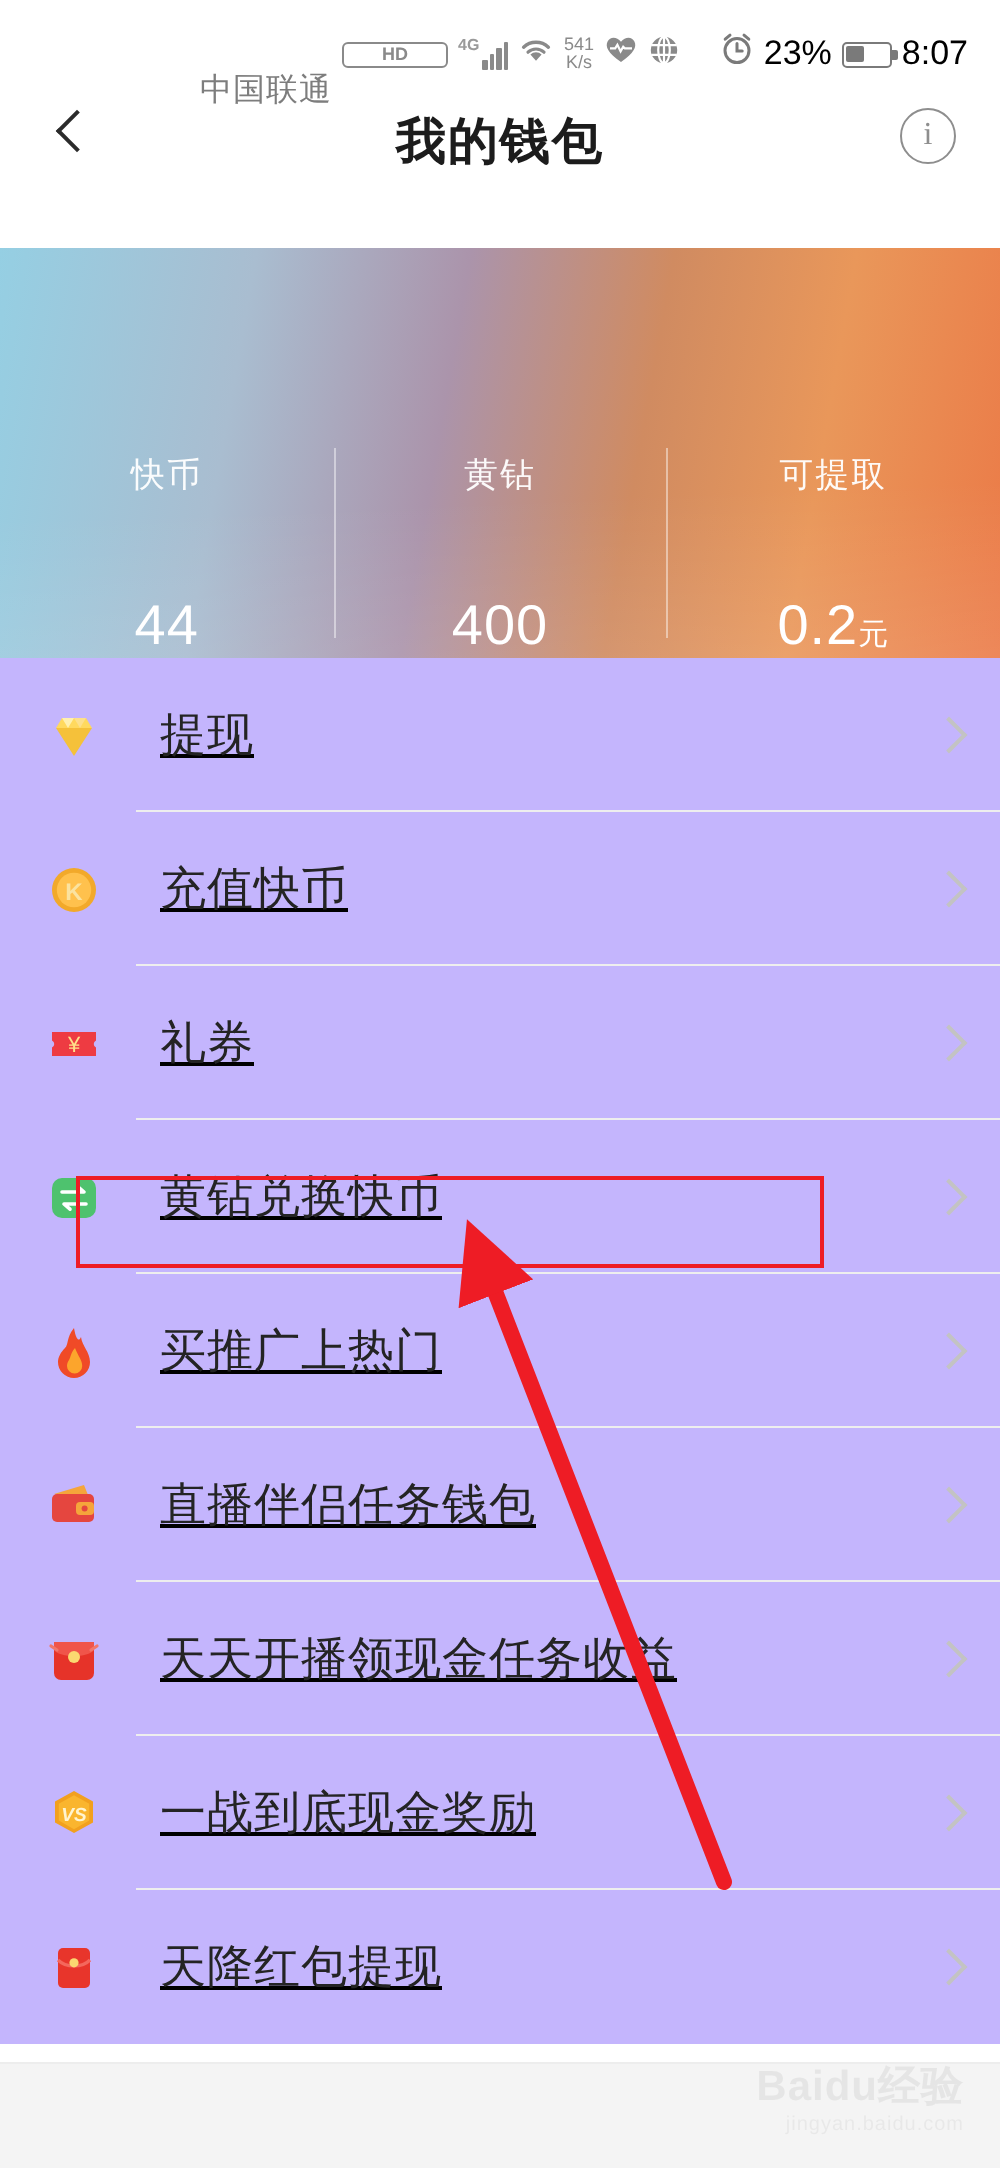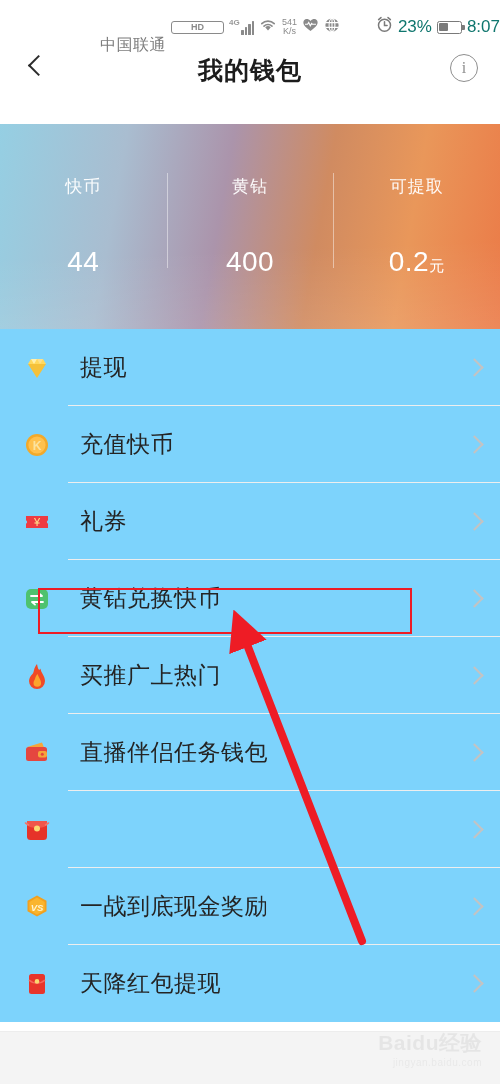--- a/index.html
+++ b/index.html
@@ -27,22 +27,22 @@
     font-size:9px; font-weight:bold; padding:1px 19px;
     color:#8a8a8a; line-height:1;
   }
   .sig{ display:flex; align-items:flex-end; gap:1px; height:15px; position:relative; padding-left:12px;font-weight:bold;}
   .sig .g{ position:absolute; left:0; top:-2px; font-size:8px; color:#9a9a9a; }
   .sig i{ display:block; width:2.5px; background:#8a8a8a; border-radius:.5px; }
   .sig i:nth-child(2){height:5px}.sig i:nth-child(3){height:8px}
   .sig i:nth-child(4){height:11px}.sig i:nth-child(5){height:14px}
   .speed{ font-size:9px; line-height:1.05; text-align:center; color:#8a8a8a; }
   .sb-right{
-    position:absolute; right:0; top:0; height:54px;
-    display:flex; align-items:center; gap:5px; font-size:17px; color:#0f766e;
+    position:absolute; right:16px; top:0; height:54px;
+    display:flex; align-items:center; gap:5px; font-size:17px; color:#000000;
   }
   .batt{
     width:25px;height:13px;border:1.5px solid #7a7a7a;border-radius:2.5px;
     position:relative; display:flex; align-items:center; padding:1.5px;
   }
   .batt:after{content:"";position:absolute;right:-4px;top:3.5px;width:2.5px;height:5px;background:#7a7a7a;border-radius:0 1px 1px 0;}
   .batt i{display:block;height:100%;width:42%;background:#7a7a7a;border-radius:1px;}
 
   
   .header{
@@ -64,37 +64,37 @@
     display:flex;align-items:center;justify-content:center;
     font-size:16px;color:#8e8e8e;font-family:"Liberation Serif",serif;cursor:pointer;
   }
 
   
   .balance{
     height:205px; width:100%;
     background:
       linear-gradient(178deg, rgba(255,255,255,0) 60%, rgba(255,255,255,.10) 100%),
       linear-gradient(100deg,#95cfe3 0%, #a9bdd0 24%, #ab94ab 44%, #d08b61 63%, #e9975a 80%, #eb7a47 100%);
-    display:flex; align-items:center;
+    display:flex; align-items:flex-end;
     position:relative;
   }
   .bal-col{
     flex:1; display:flex; flex-direction:column; align-items:center;
     position:relative; color:#fff;
   }
   .bal-col + .bal-col:before{
     content:""; position:absolute; left:0; top:-2px;
     width:1px; height:95px; background:rgba(255,255,255,.45);
   }
   .bal-label{ font-size:17px; color:rgba(255,255,255,.95); margin-bottom:48px; letter-spacing:1px;}
   .bal-value{ font-size:28px; color:#fff; letter-spacing:.5px; }
   .bal-value .unit{ font-size:15px; }
 
   
-  .list{ background:#7dd3fc; }
+  .list{ background:#c4b5fd;text-decoration:underline; }
   .row{
     height:77px; display:flex; align-items:center;
     padding:0 18px 0 20px; position:relative; cursor:pointer;
   }
   .row:after{
     content:""; position:absolute; left:68px; right:0; bottom:0;
     height:1px; background:#eeeeee;
   }
   .row:last-child:after{ display:none; }
   .ic{ width:34px;height:34px;display:flex;align-items:center;justify-content:center;flex:0 0 34px;}
@@ -278,20 +278,21 @@
 
   <div class="row">
     <span class="ic">
       <svg width="30" height="30" viewBox="0 0 30 30">
           <rect x="5" y="6" width="20" height="19" rx="3.5" fill="#e63329"></rect>
           <path d="M5 6 h20 v4 C22 14 8 14 5 10 Z" fill="#f0554a"></path>
           <circle cx="15" cy="13.5" r="3" fill="#fbd870"></circle>
           <path d="M3.5 8 l3 2 M26.5 8 l-3 2" stroke="#f2766a" stroke-width="1.6" stroke-linecap="round"></path>
         </svg>
     </span>
+    <span class="row-label">天天开播领现金任务收益</span>
     <span class="chev"></span>
   </div>
 
   <div class="row">
     <span class="ic">
       <svg width="30" height="30" viewBox="0 0 30 30">
           <path d="M15 3.5 L24.5 8.8 v10.4 L15 24.5 L5.5 19.2 V8.8 Z" fill="#f2a01e"></path>
           <path d="M15 5.6 L22.6 9.9 v8.4 L15 22.6 L7.4 18.3 V9.9 Z" fill="#fab52e"></path>
           <text x="15" y="18.5" font-size="9.5" font-weight="bold" font-style="italic" fill="#fff4d0" text-anchor="middle" font-family="Liberation Sans, sans-serif">VS</text>
         </svg>

